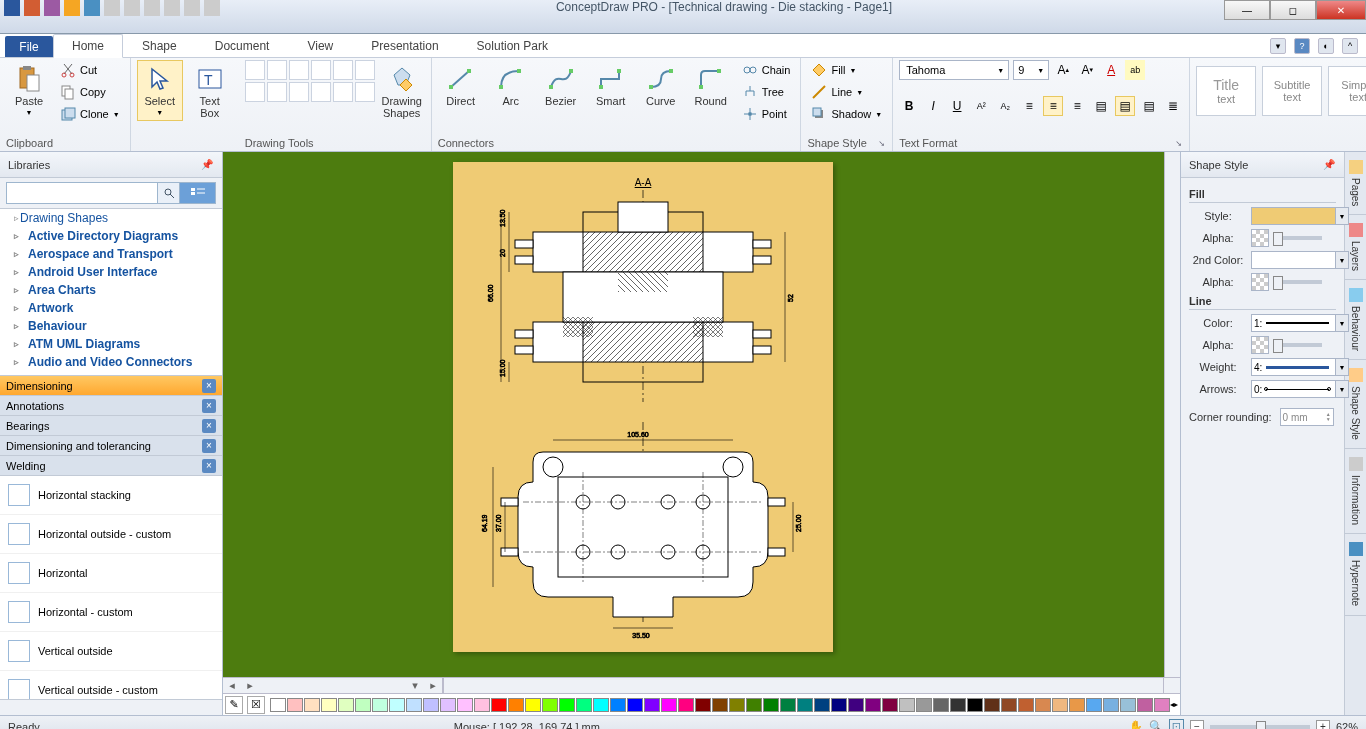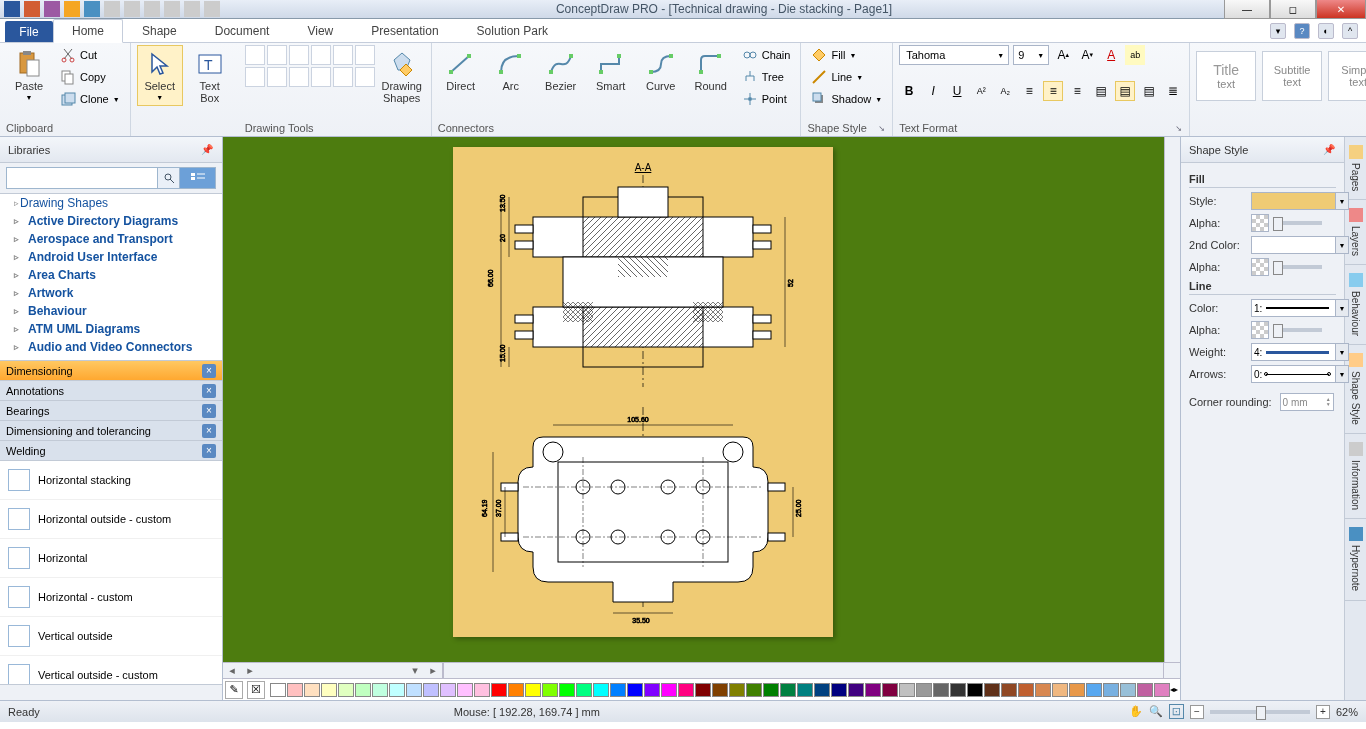--- a/index.html
+++ b/index.html
@@ -1,19 +1,19 @@
 <!DOCTYPE html>
 <html><head>
 <meta charset="utf-8">
 <style>
 * { margin: 0; padding: 0; box-sizing: border-box; font-family: Tahoma, sans-serif; }
 body { width: 1366px; height: 729px; background: #fff; overflow: hidden; position: relative; font-size: 11px; }
 
 
-.titlebar { height: 19px; background: linear-gradient(#e8eef7,#cfd9e8); display: flex; align-items: center; position: relative; border-bottom: 1px solid #89a; }
+.titlebar { height: 34px; background: linear-gradient(#e8eef7,#cfd9e8); display: flex; align-items: flex-start; position: relative; border-bottom: 1px solid #89a; }
 .titlebar-icons { display: flex; gap: 4px; padding: 0 4px; }
 .titlebar-icons span { width: 16px; height: 16px; display: inline-block; }
 .titlebar-title { flex: 1; text-align: center; color: #456; font-size: 12px; }
 .win-controls { display: flex; }
 .win-btn { width: 46px; height: 20px; display: flex; align-items: center; justify-content: center; border: 1px solid #999; background: linear-gradient(#f8f8f8,#ddd); font-size: 10px; }
 .win-btn.close { background: linear-gradient(#e88,#c32); color: #fff; width: 50px; }
 
 
 .menu-row { height: 24px; background: #fff; border-bottom: 1px solid #c5cddb; display: flex; align-items: stretch; position: relative; }
 .file-btn { width: 48px; background: #2a579d; color: #fff; display: flex; align-items: center; justify-content: center; font-size: 12px; margin: 2px 0 0 5px; border-radius: 2px 2px 0 0; }
@@ -89,21 +89,21 @@
 .color-row { height: 22px; background: #fff; border-top: 1px solid #bbc; display: flex; align-items: center; padding: 0 2px; gap: 0; }
 .color-row .cc { width: 16px; height: 14px; border: 1px solid #888; margin: 0 0.5px; }
 .color-row .tool { width: 18px; height: 18px; border: 1px solid #aaa; margin-right: 4px; display: flex; align-items: center; justify-content: center; background: #fff; }
 
 
 .right-panel { width: 224px; background: #eef1f6; border-left: 1px solid #b3bed0; display: flex; }
 .right-content { flex: 1; display: flex; flex-direction: column; }
 .prop-body { padding: 6px 8px; }
 .prop-section { font-weight: bold; font-size: 11px; color: #333; margin: 4px 0; border-bottom: 1px solid #c2cad6; padding-bottom: 2px; display: flex; }
 .prop-row { display: flex; align-items: center; margin: 4px 0; gap: 4px; }
-.prop-row label { width: 58px; text-align: left; font-size: 11px; color: #333; }
+.prop-row label { width: 58px; text-align: center; font-size: 11px; color: #333; }
 .prop-row .val { flex: 1; height: 18px; border: 1px solid #aab5c8; background: #fff; display: flex; align-items: center; padding: 0 2px; font-size: 10px; position: relative; }
 .prop-row .val .dd { position: absolute; right: -14px; width: 14px; height: 18px; background: #e6eaf0; border: 1px solid #aab5c8; display: flex; align-items: center; justify-content: center; font-size: 7px; }
 .prop-row .val.fill { background: #efcb74; }
 .prop-row .val.white { background: #fff; }
 .prop-row .val.pattern { background: repeating-conic-gradient(#ccc 0 25%, #fff 0 50%) 0 0/8px 8px; }
 .prop-row .slider { flex: 1; height: 4px; background: #c2cad6; position: relative; margin-right: 14px; }
 .prop-row .slider::before { content: ""; position: absolute; left: 0; top: -4px; width: 8px; height: 12px; background: #eef1f6; border: 1px solid #888; }
 .side-tabs { width: 22px; background: #e3e8f0; border-left: 1px solid #c2cad6; display: flex; flex-direction: column; }
 .side-tab { flex: 0 0 auto; writing-mode: vertical-rl; padding: 8px 2px; font-size: 10px; color: #333; border-bottom: 1px solid #c2cad6; display: flex; align-items: center; gap: 4px; }
 .side-tab .ti { width: 14px; height: 14px; background: #f5d080; writing-mode: horizontal-tb; }

